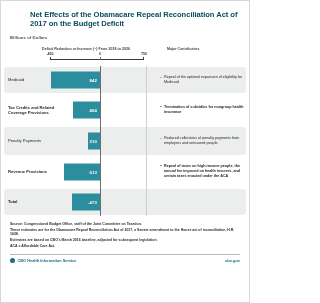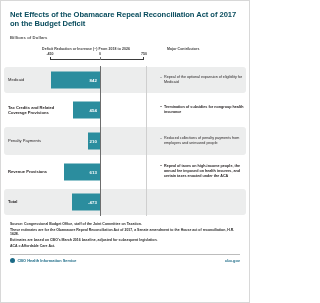--- a/index.html
+++ b/index.html
@@ -20,20 +20,21 @@
   .pad{padding:0 9px;}
 
   
   .title{
     font-size:7.6px;
     line-height:9.3px;
     font-weight:bold;
     color:#0a4d5e;
     letter-spacing:-0.05px;
     padding-top:9px;
+    margin-left:20px;
   }
   .subtitle{
     font-size:4.2px;
     font-weight:bold;
     color:#4f4f4f;
     margin-top:6px;
     letter-spacing:0.1px;
   }
 
   

